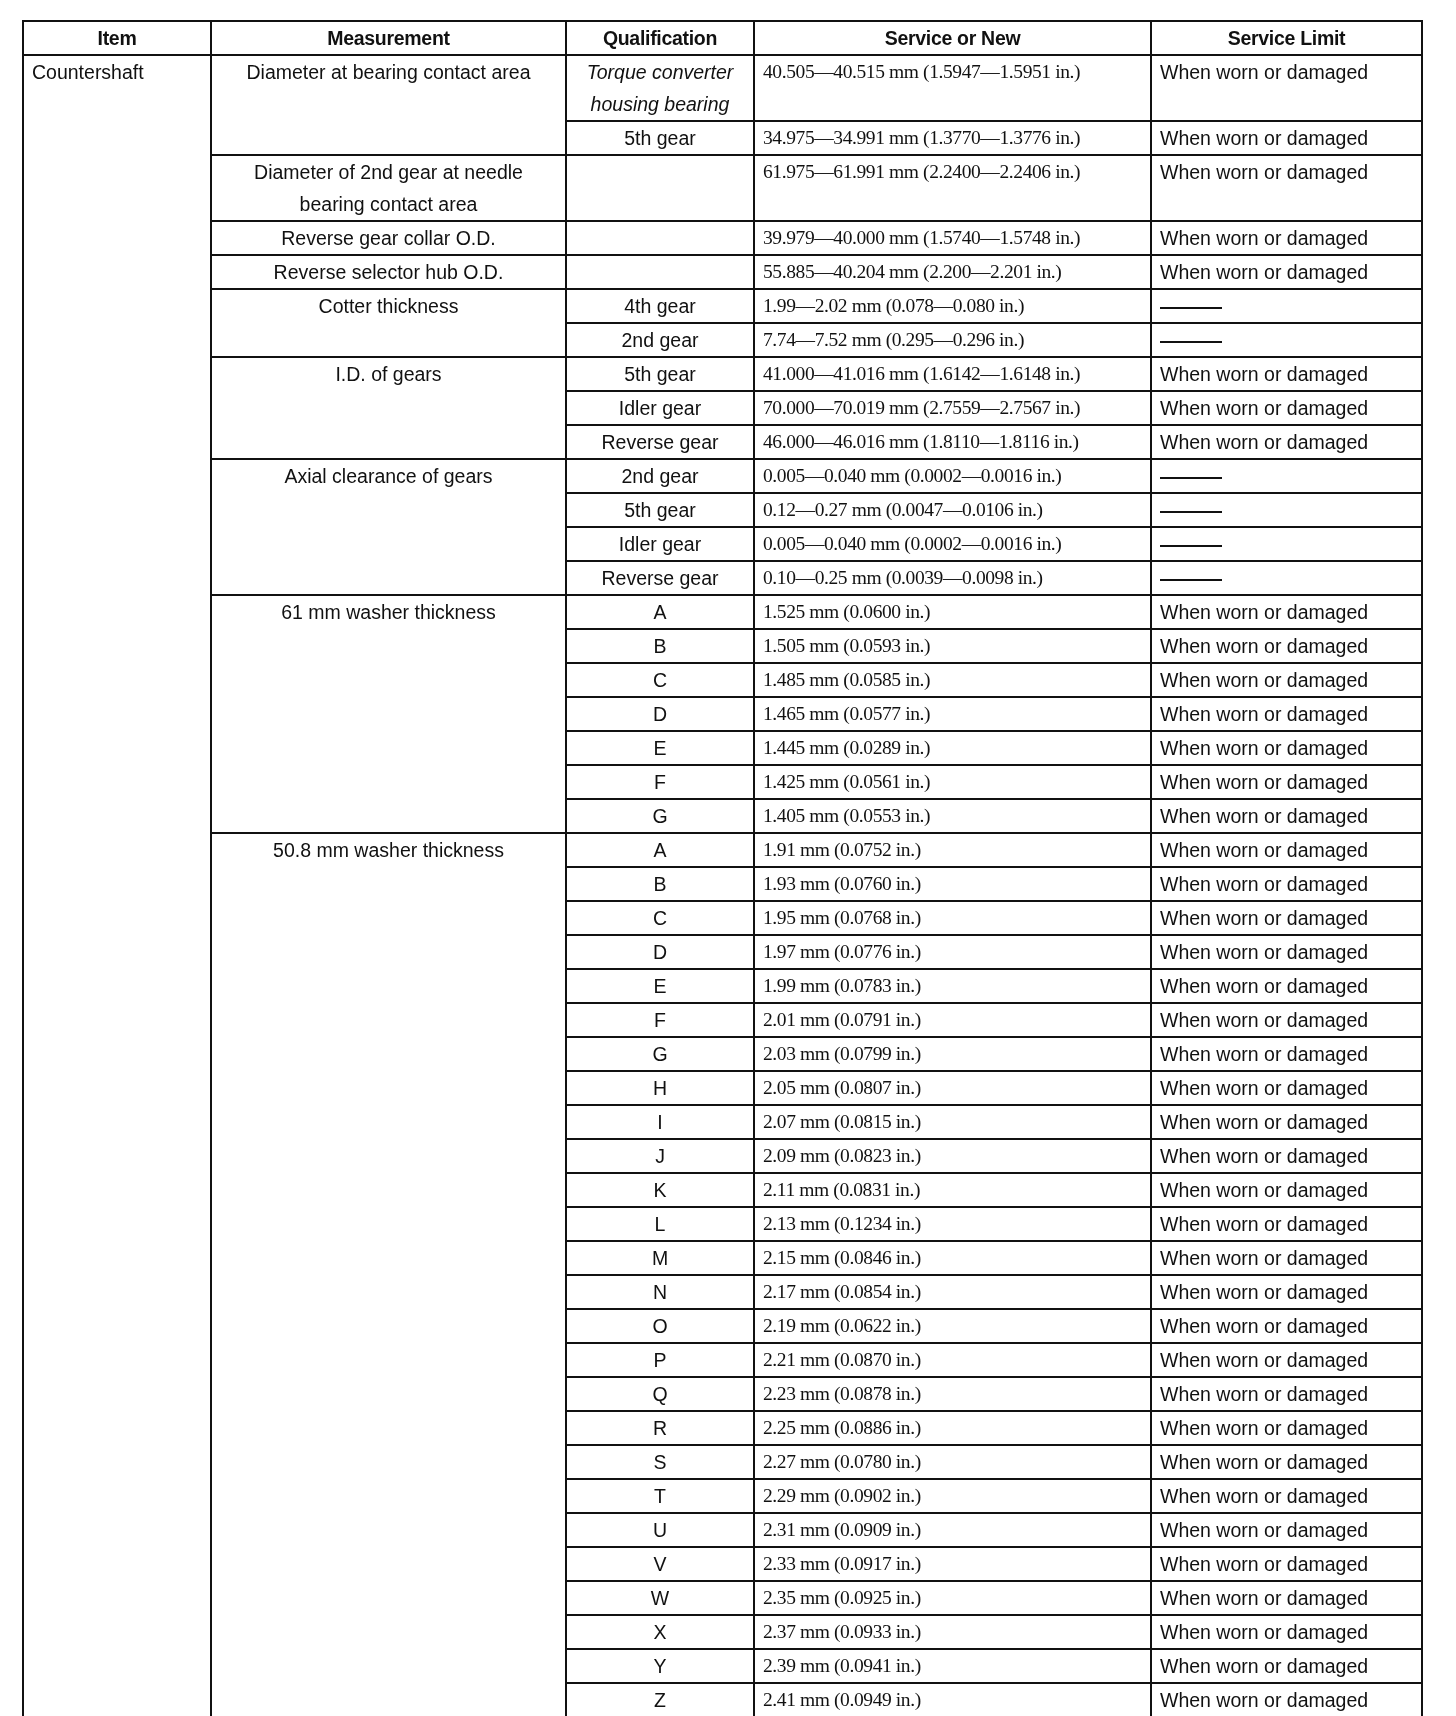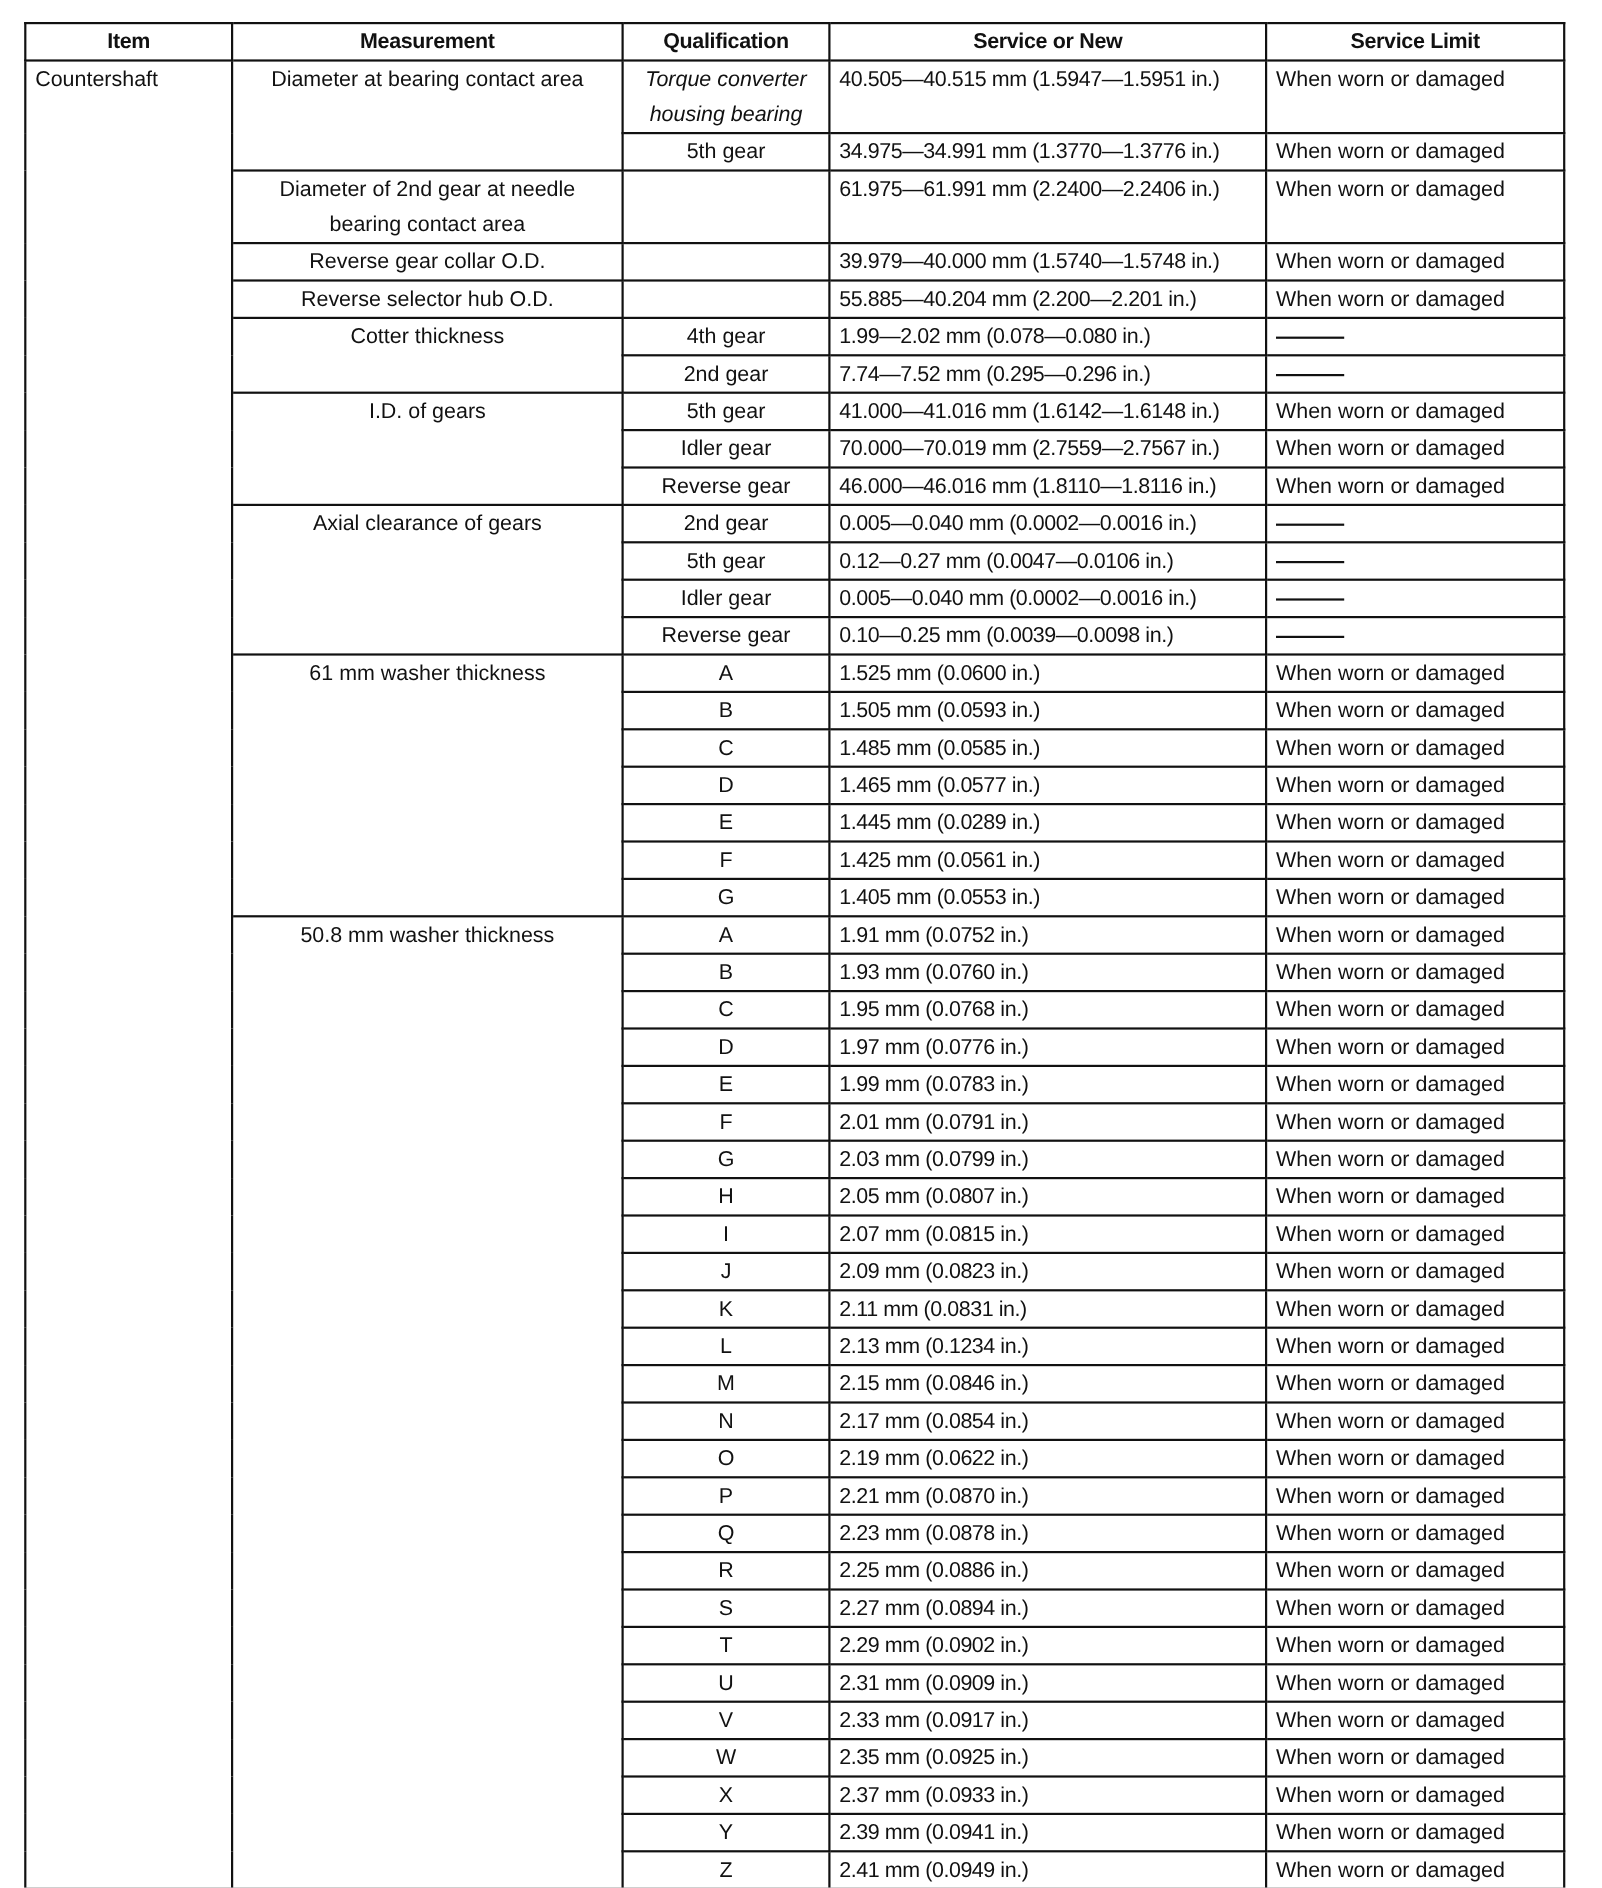--- a/index.html
+++ b/index.html
@@ -24,21 +24,21 @@
     line-height: 32px;
     height: 32px;
     box-sizing: border-box;
   }
   table.spec th {
     font-weight: bold; text-align: center; height: 32px;
     border-width: 2px 2px 2px 2px;
     letter-spacing: -0.3px;
   }
   table.spec td.wrap { white-space: normal; text-align: center; }
-  table.spec td.std { letter-spacing: -0.4px; }
+  table.spec td.std { letter-spacing: -0.4px; font-family: Liberation Serif, serif; }
   .dash { display: inline-block; width: 62px; height: 2px; background: #111; vertical-align: middle; }
   .cell-item { border-top-width: 2px; }
 </style>
 </head>
 <body>
 
 <table class="spec">
   <colgroup>
     <col class="c-item">
       <col class="c-meas">
@@ -256,21 +256,21 @@
         <td class="std">2.23 mm (0.0878 in.)</td>
         <td>When worn or damaged</td>
       </tr>
       <tr>
         <td class="wrap">R</td>
         <td class="std">2.25 mm (0.0886 in.)</td>
         <td>When worn or damaged</td>
       </tr>
       <tr>
         <td class="wrap">S</td>
-        <td class="std">2.27 mm (0.0894 in.)</td>
+        <td class="std">2.27 mm (0.0780 in.)</td>
         <td>When worn or damaged</td>
       </tr>
       <tr>
         <td class="wrap">T</td>
         <td class="std">2.29 mm (0.0902 in.)</td>
         <td>When worn or damaged</td>
       </tr>
       <tr>
         <td class="wrap">U</td>
         <td class="std">2.31 mm (0.0909 in.)</td>

